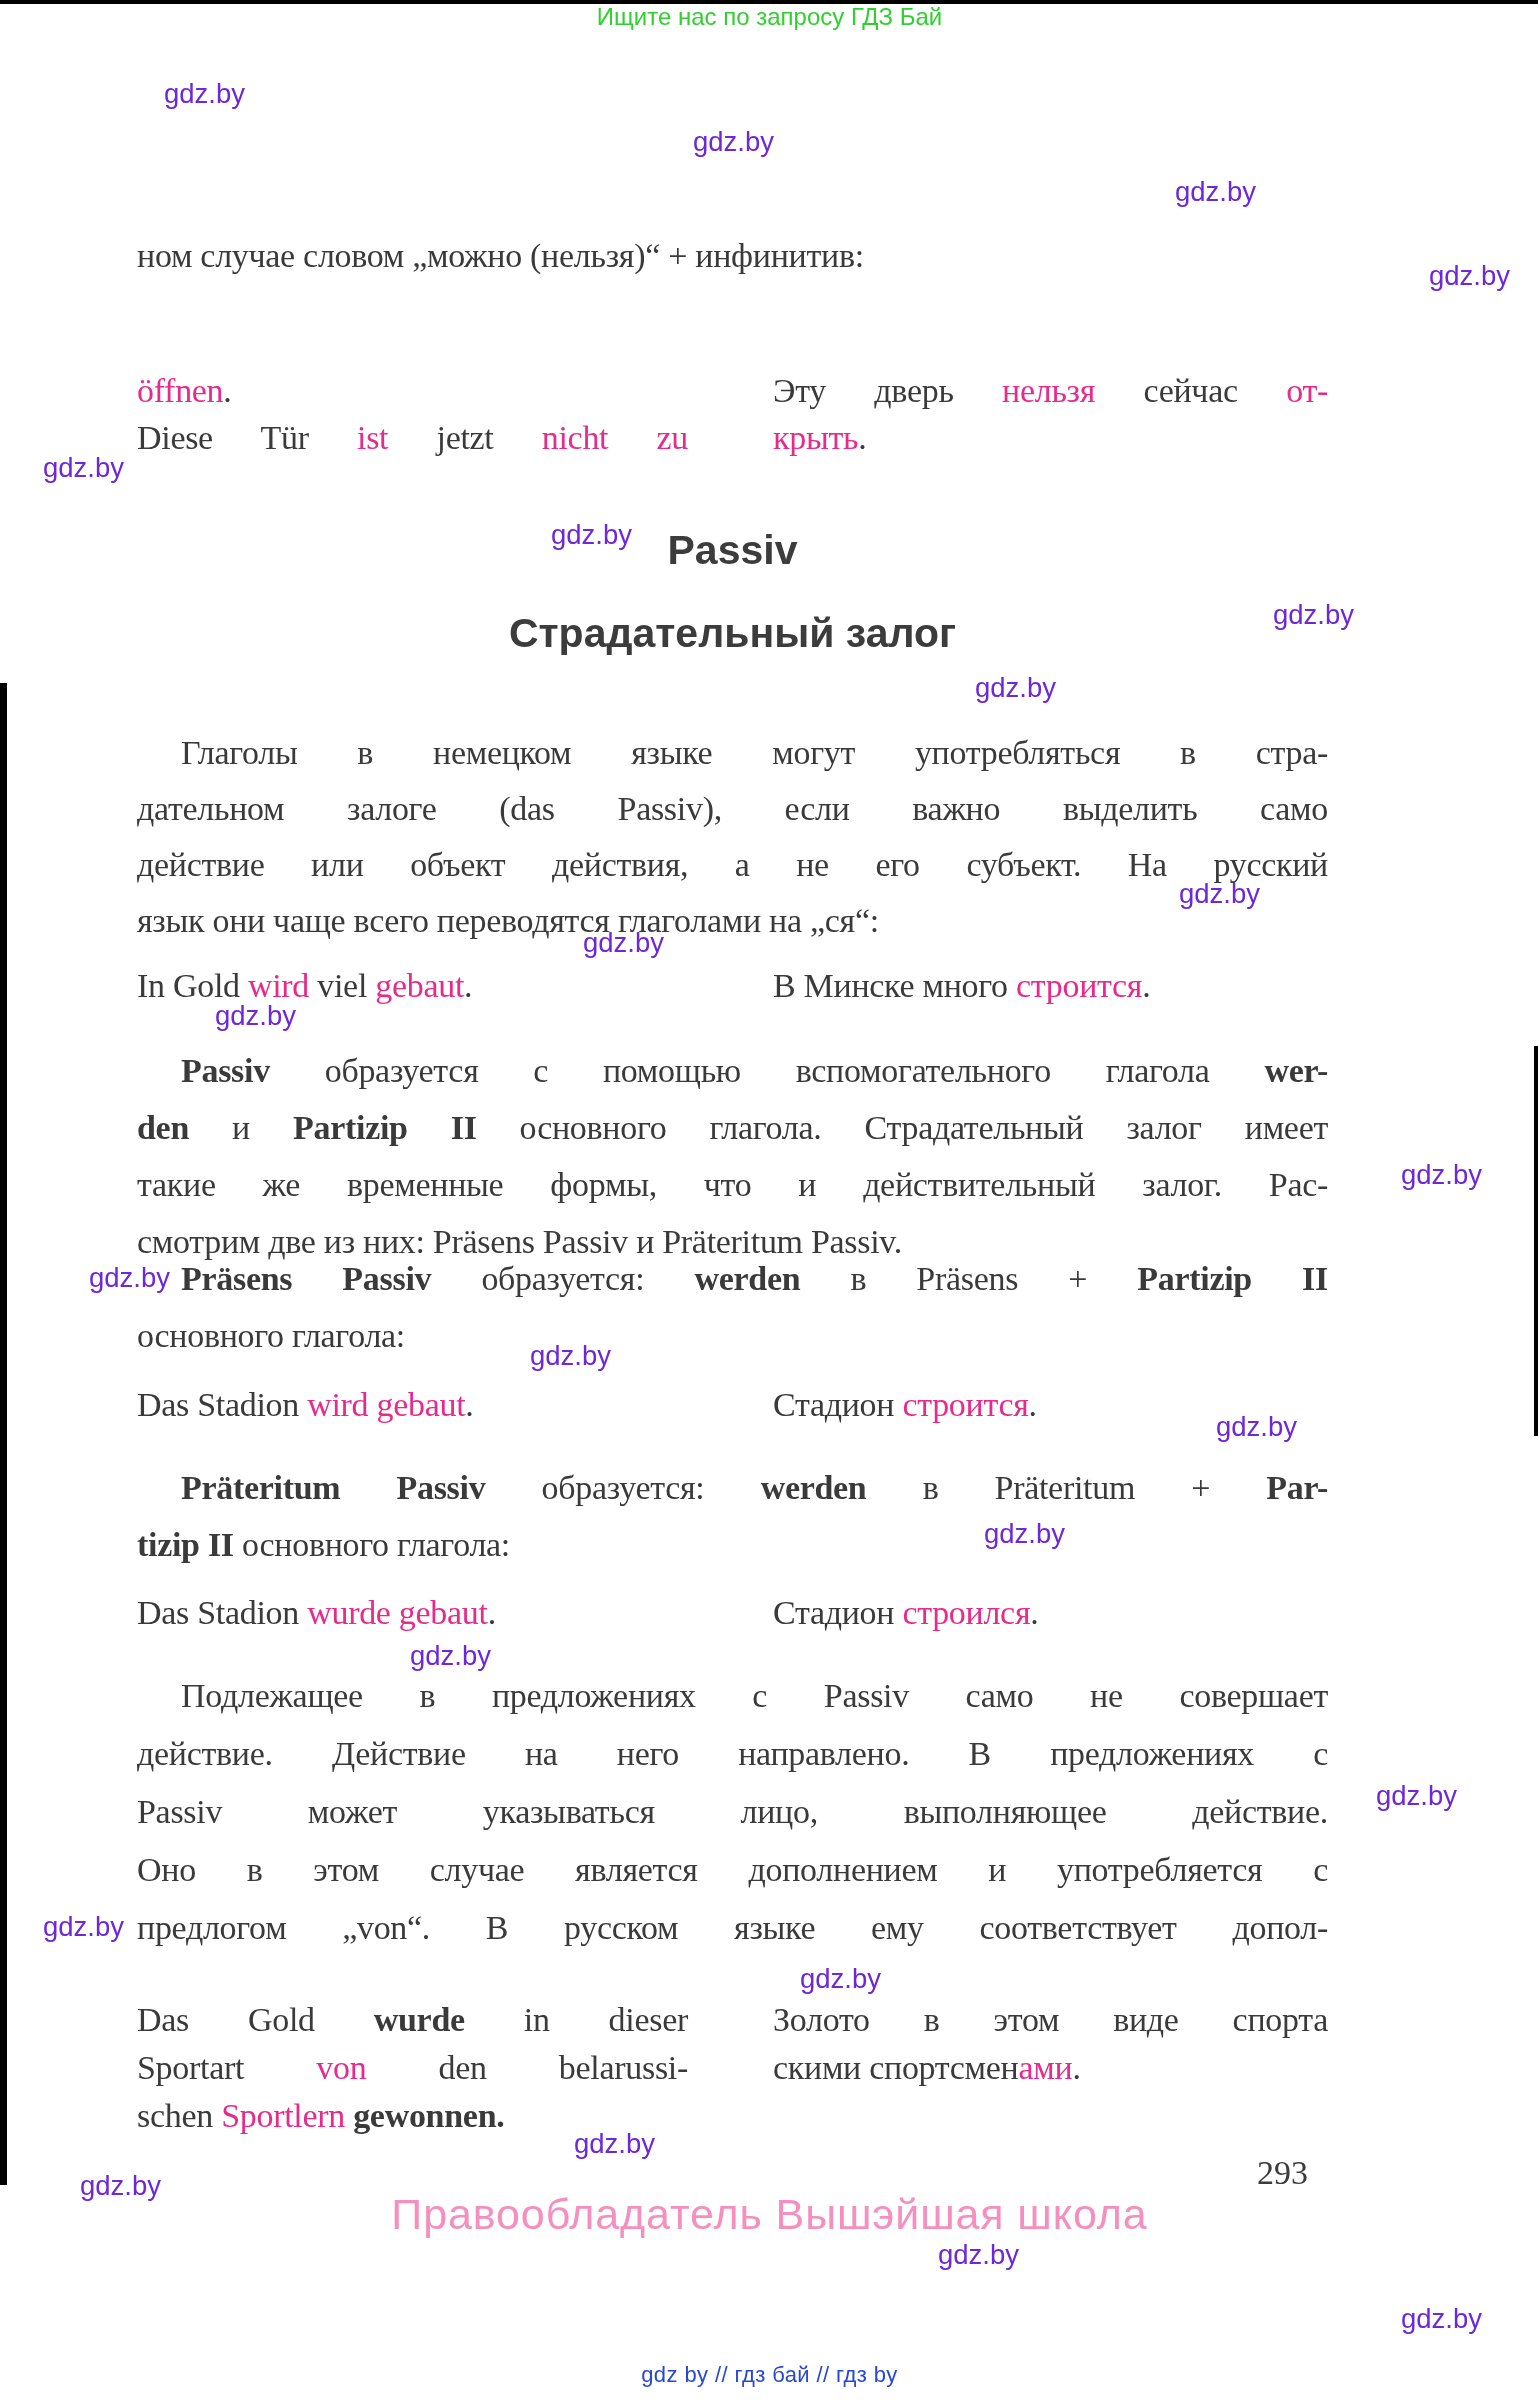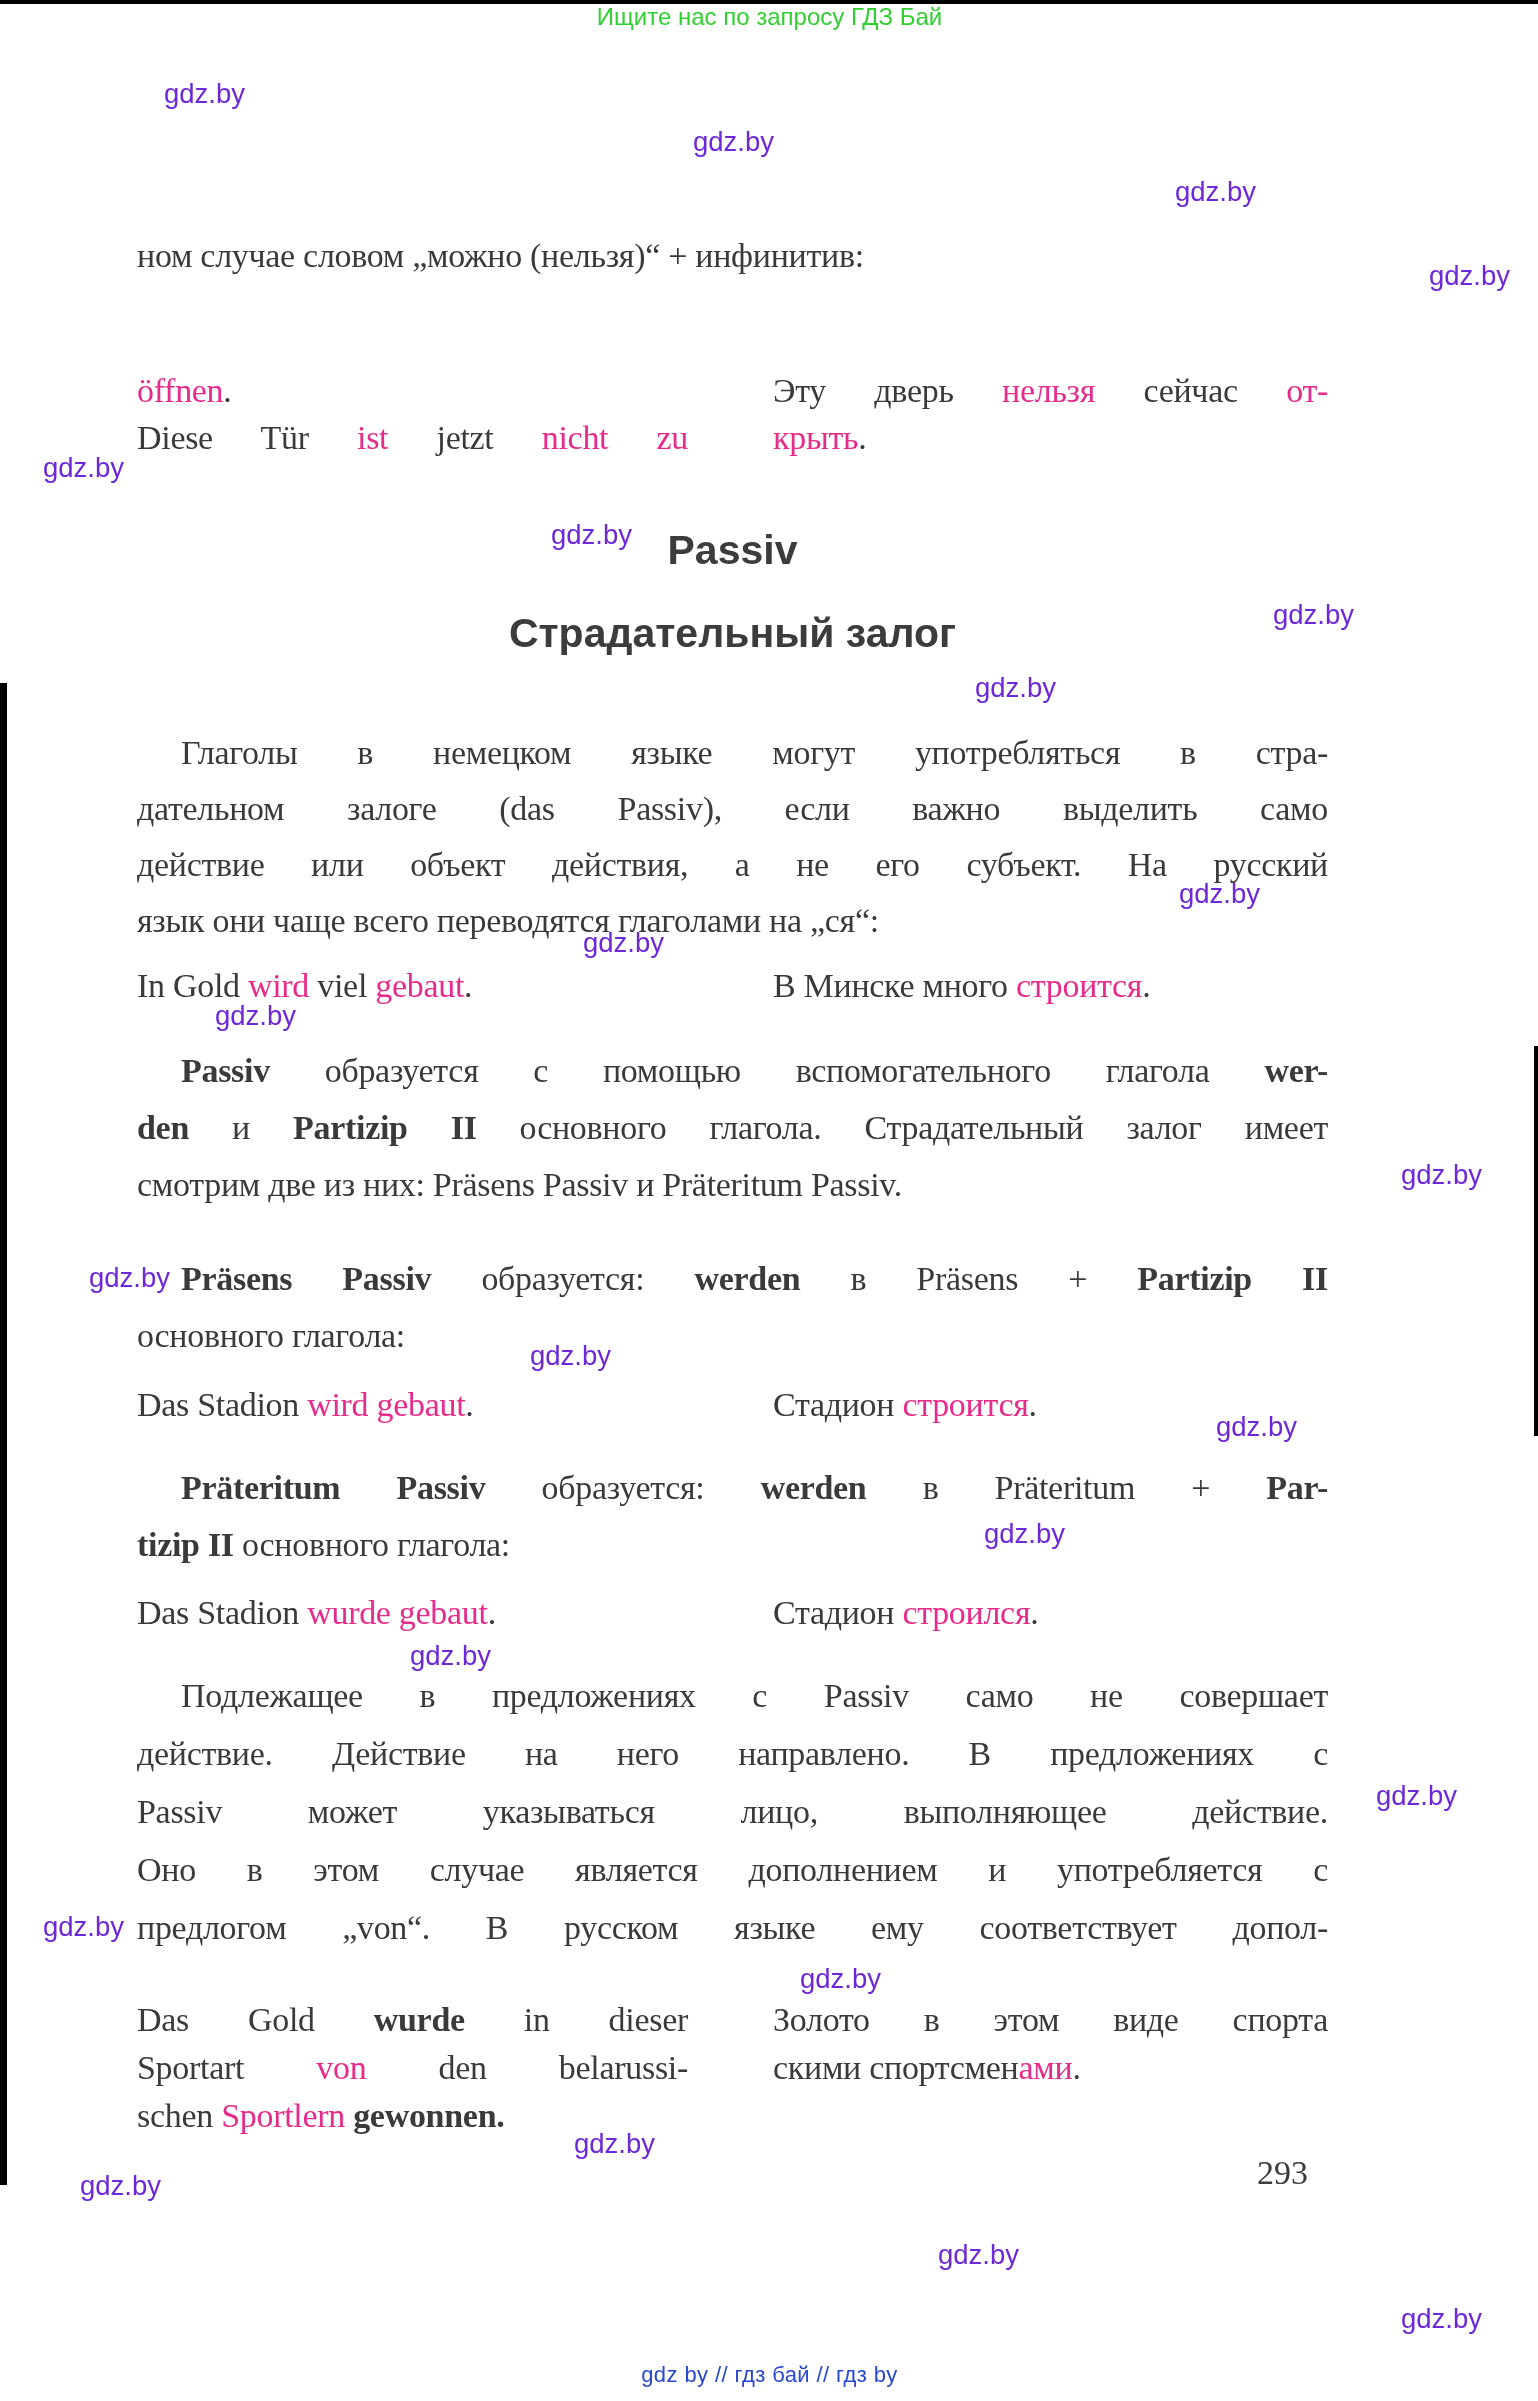--- a/index.html
+++ b/index.html
@@ -74,20 +74,21 @@
         <div class="col colL">
           <div class="line"><span>In Gold </span><span class="s-p">wird</span><span> viel </span><span class="s-p">gebaut</span><span>.</span></div>
         </div>
         <div class="col colR">
           <div class="line"><span>В Минске много </span><span class="s-p">строится</span><span>.</span></div>
         </div>
       </div>
       <div class="para" style="top: 1042px; line-height: 57px;">
         <div class="line j ind"><span class="s-b">Passiv</span><span> образуется с помощью вспомогательного глагола </span><span class="s-b">wer-</span></div>
         <div class="line j"><span class="s-b">den</span><span> и </span><span class="s-b">Partizip II</span><span> основного глагола. Страдательный залог имеет</span></div>
+        <div class="line j"><span>такие же временные формы, что и действительный залог. Рас-</span></div>
         <div class="line"><span>смотрим две из них: Präsens Passiv и Präteritum Passiv.</span></div>
       </div>
       <div class="para" style="top: 1250px; line-height: 57px;">
         <div class="line j ind"><span class="s-b">Präsens Passiv</span><span> образуется: </span><span class="s-b">werden</span><span> в Präsens + </span><span class="s-b">Partizip II</span></div>
         <div class="line"><span>основного глагола:</span></div>
       </div>
       <div class="example" style="top: 1381px; line-height: 47px;">
         <div class="col colL">
           <div class="line"><span>Das Stadion </span><span class="s-p">wird gebaut</span><span>.</span></div>
         </div>
@@ -147,15 +148,16 @@
       <div class="wm" style="left: 1376px; top: 1780px;">gdz.by</div>
       <div class="wm" style="left: 43px; top: 1911px;">gdz.by</div>
       <div class="wm" style="left: 800px; top: 1963px;">gdz.by</div>
       <div class="wm" style="left: 574px; top: 2128px;">gdz.by</div>
       <div class="wm" style="left: 80px; top: 2170px;">gdz.by</div>
       <div class="wm" style="left: 938px; top: 2239px;">gdz.by</div>
       <div class="wm" style="left: 1401px; top: 2303px;">gdz.by</div>
     </div>
 
   <div class="pagenum">293</div>
+  <div class="copyright">Правообладатель Вышэйшая школа</div>
   <div class="footer-links">gdz by // гдз бай // гдз by</div>
 </div>
 
 
 </body></html>

